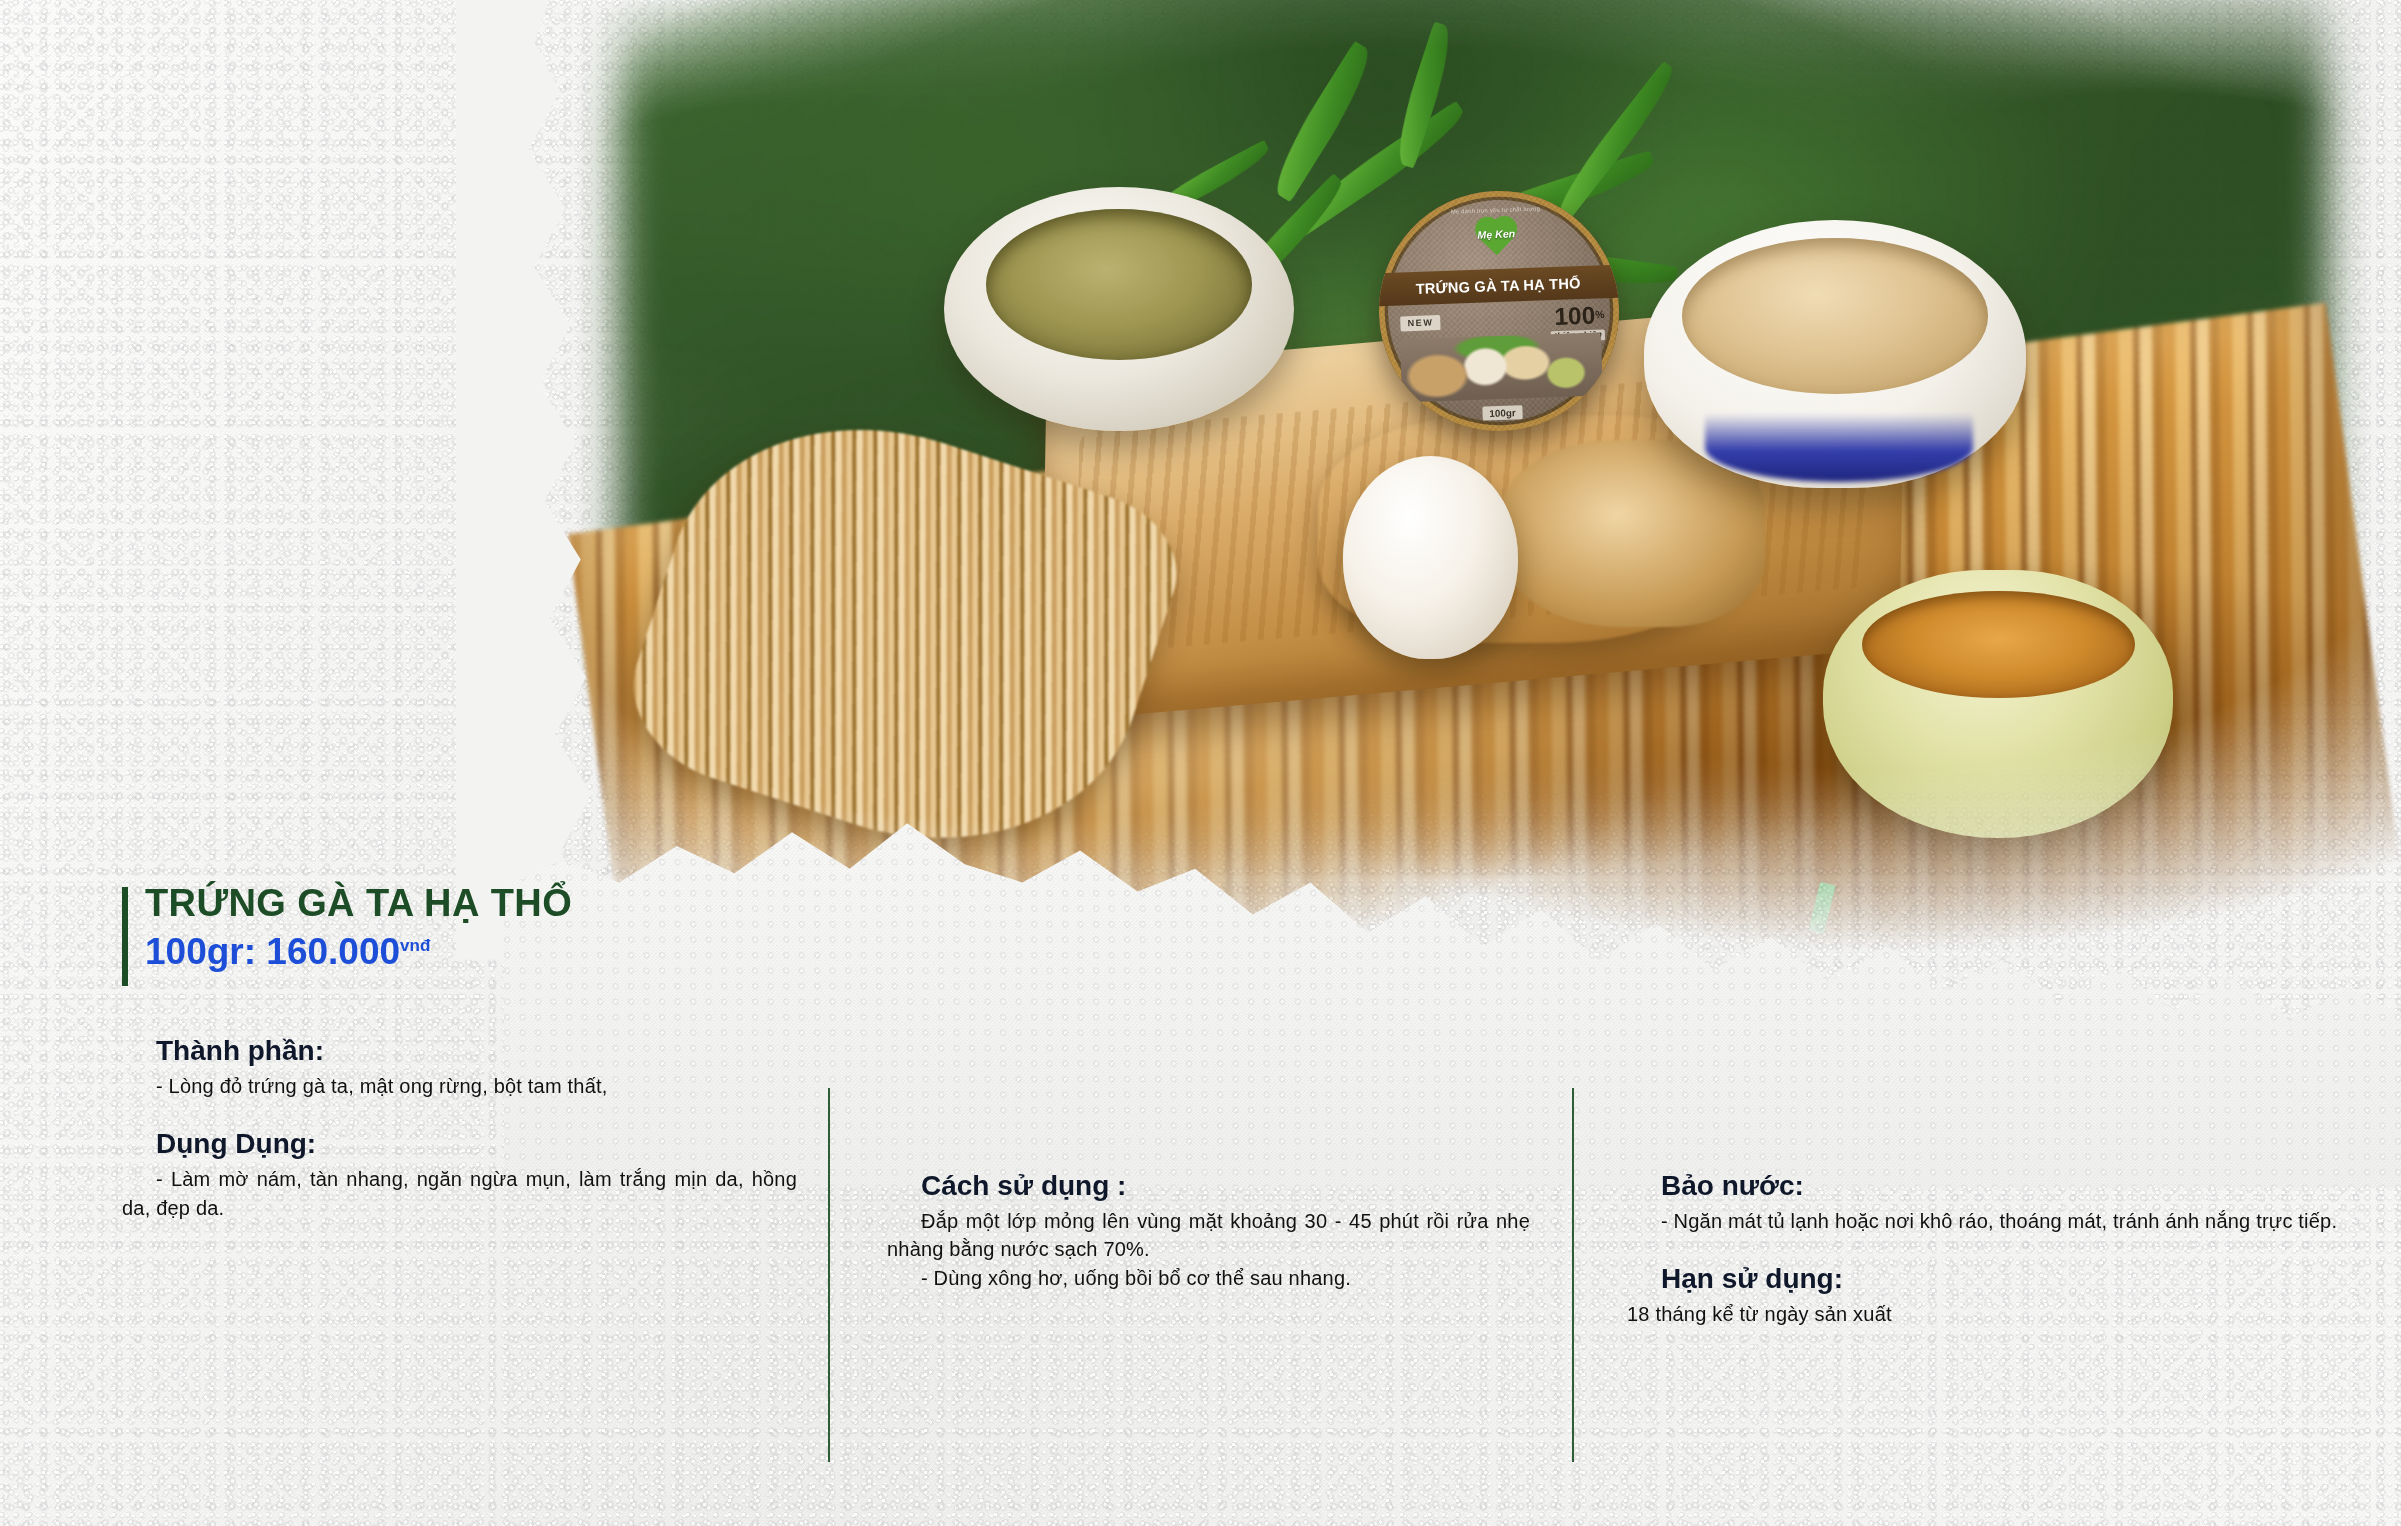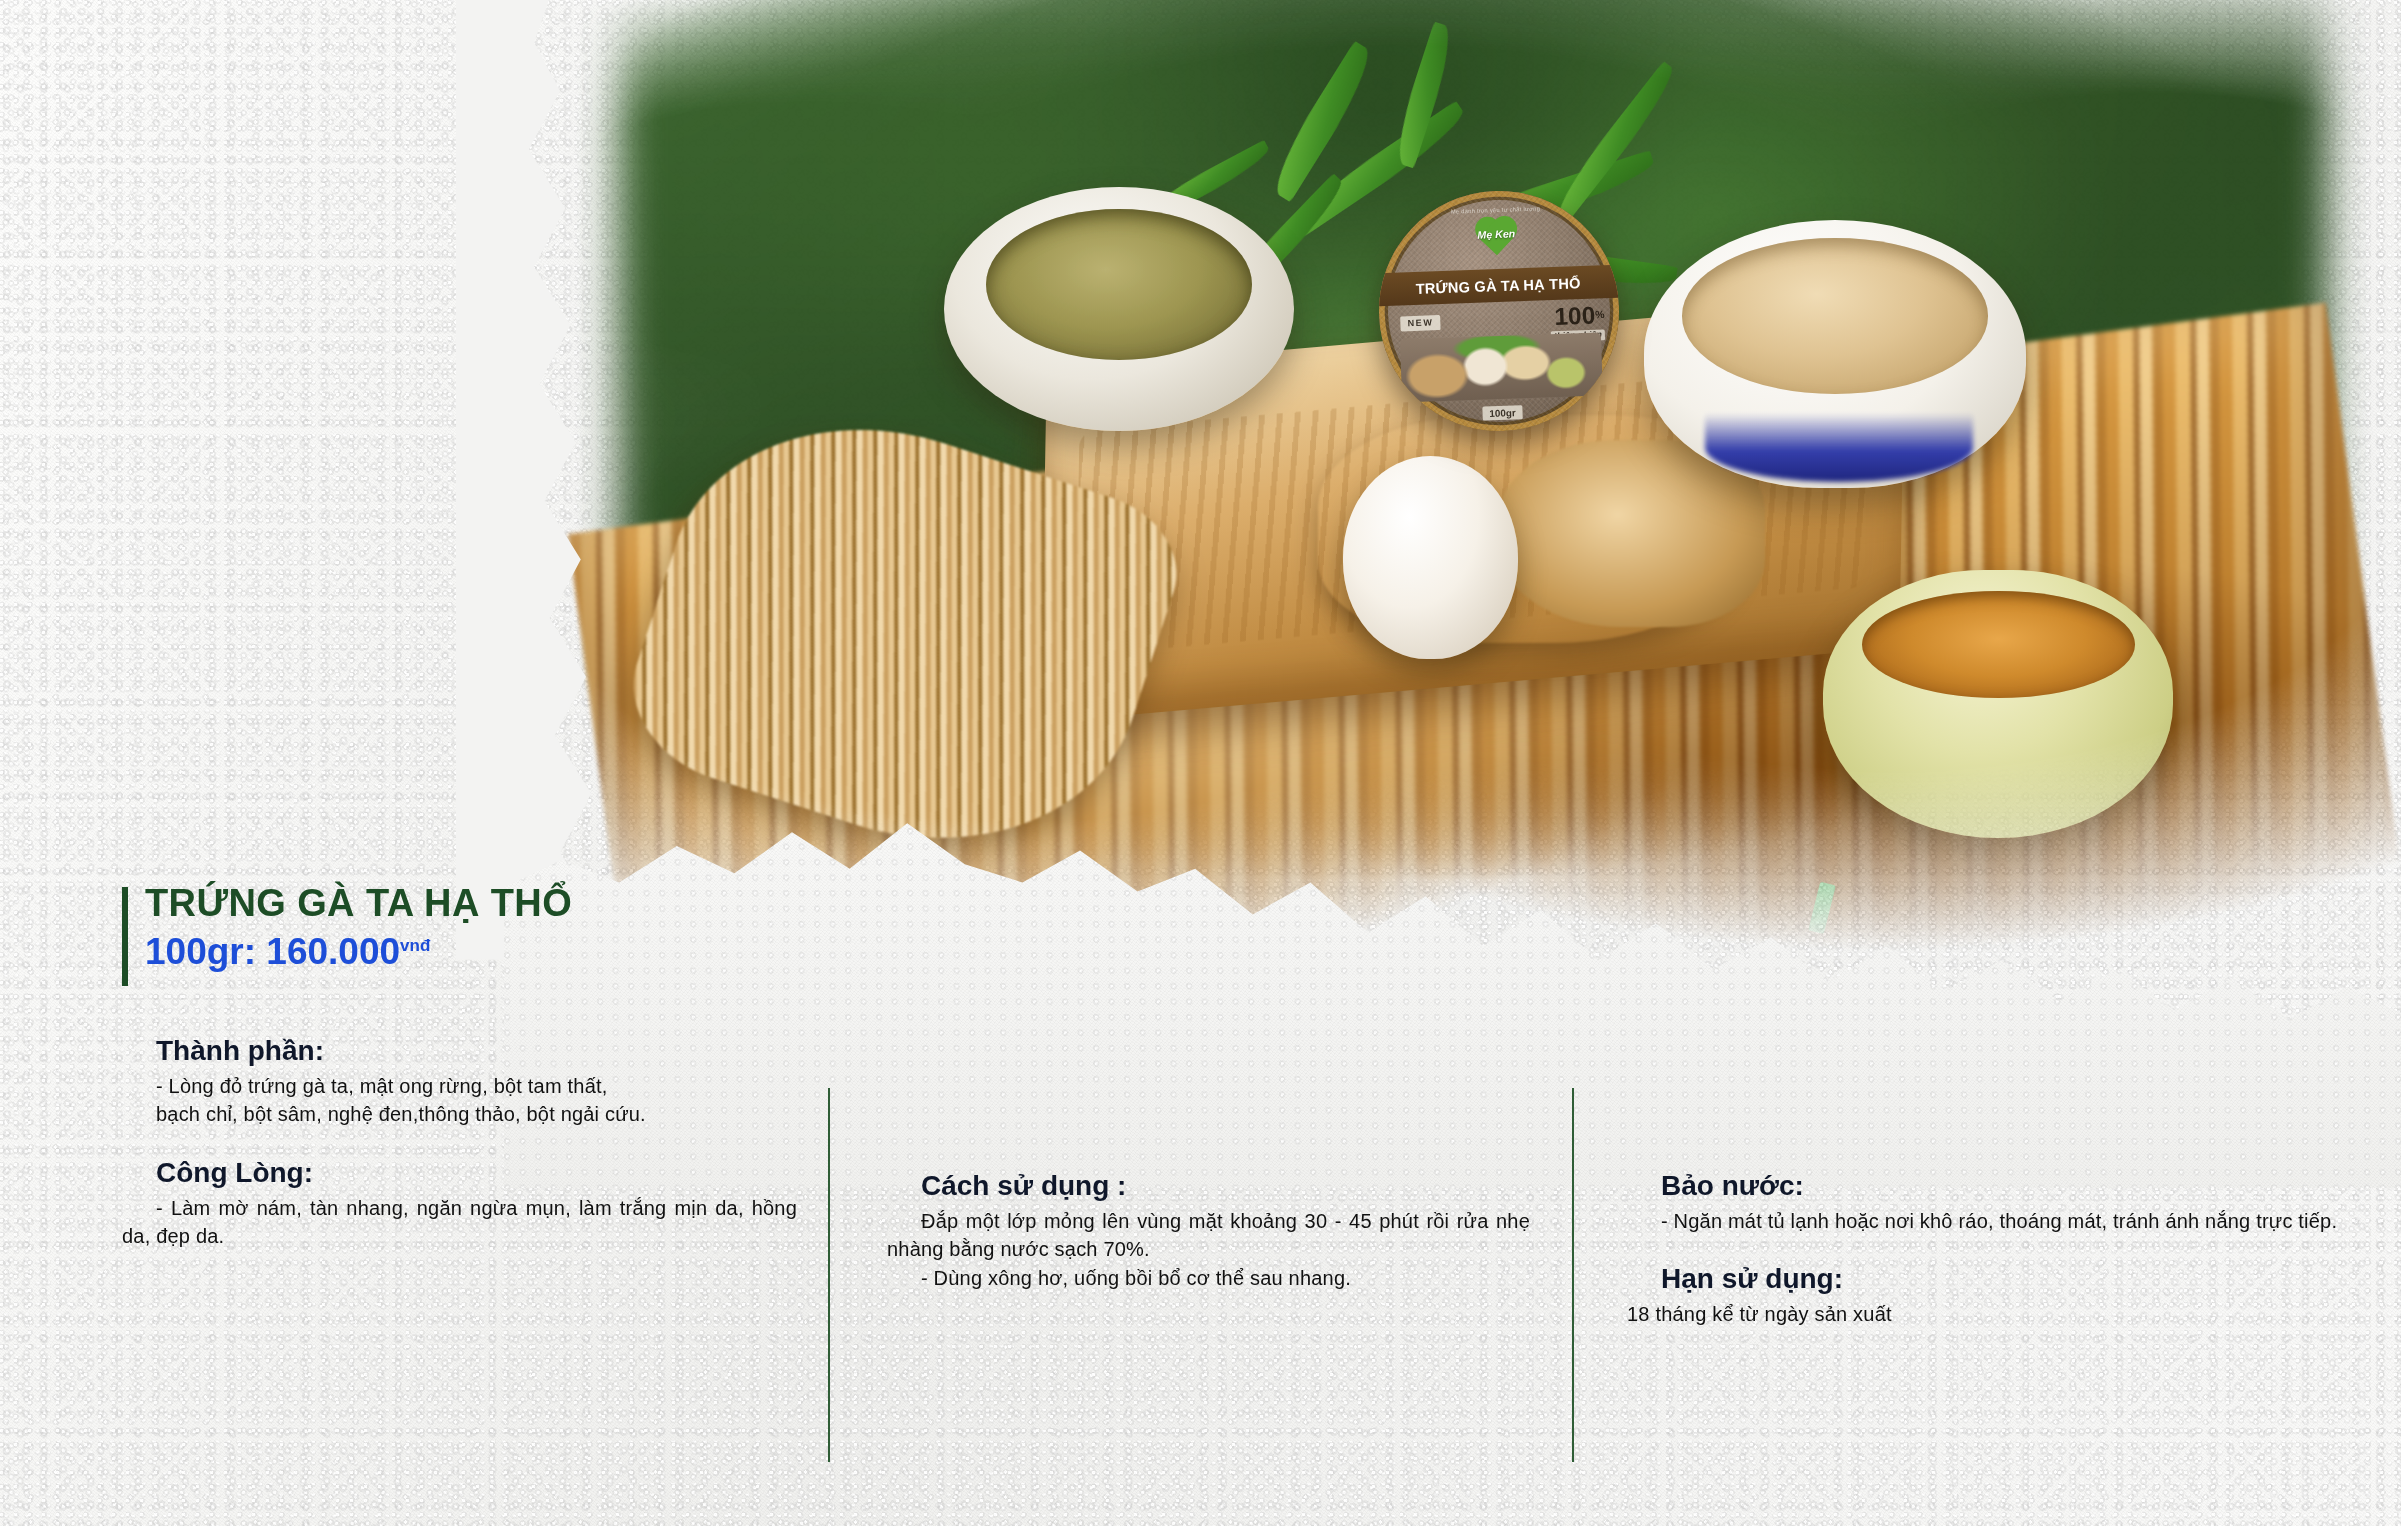--- a/index.html
+++ b/index.html
@@ -546,23 +546,22 @@
     <span>100gr: 160.000</span><sup>vnđ</sup>
   </div>
 </div>
 
 <div class="divider" id="div-1"></div>
 <div class="divider" id="div-2"></div>
 
 <div class="col" id="col-1">
   <div class="sec-head">Thành phần:</div>
   <div class="sec-body indent">- Lòng đỏ trứng gà ta, mật ong rừng, bột tam thất,</div>
-  <div class="sec-body indent">bạch chỉ, bột sâm, nghệ đen,thông thảo, bột ngải cứu.</div>
   <div class="gap"></div>
-  <div class="sec-head">Công Lòng:</div>
+  <div class="sec-head">Dụng Dụng:</div>
   <div class="sec-body indent just">- Làm mờ nám, tàn nhang, ngăn ngừa mụn, làm trắng mịn da, hồng da, đẹp da.</div>
 </div>
 
 <div class="col" id="col-2">
   <div class="sec-head">Cách sử dụng :</div>
   <div class="sec-body indent just">Đắp một lớp mỏng lên vùng mặt khoảng 30 - 45 phút rồi rửa nhẹ nhàng bằng nước sạch 70%.</div>
   <div class="sec-body indent just">- Dùng xông hơ, uống bồi bổ cơ thể sau nhang.</div>
 </div>
 
 <div class="col" id="col-3">

